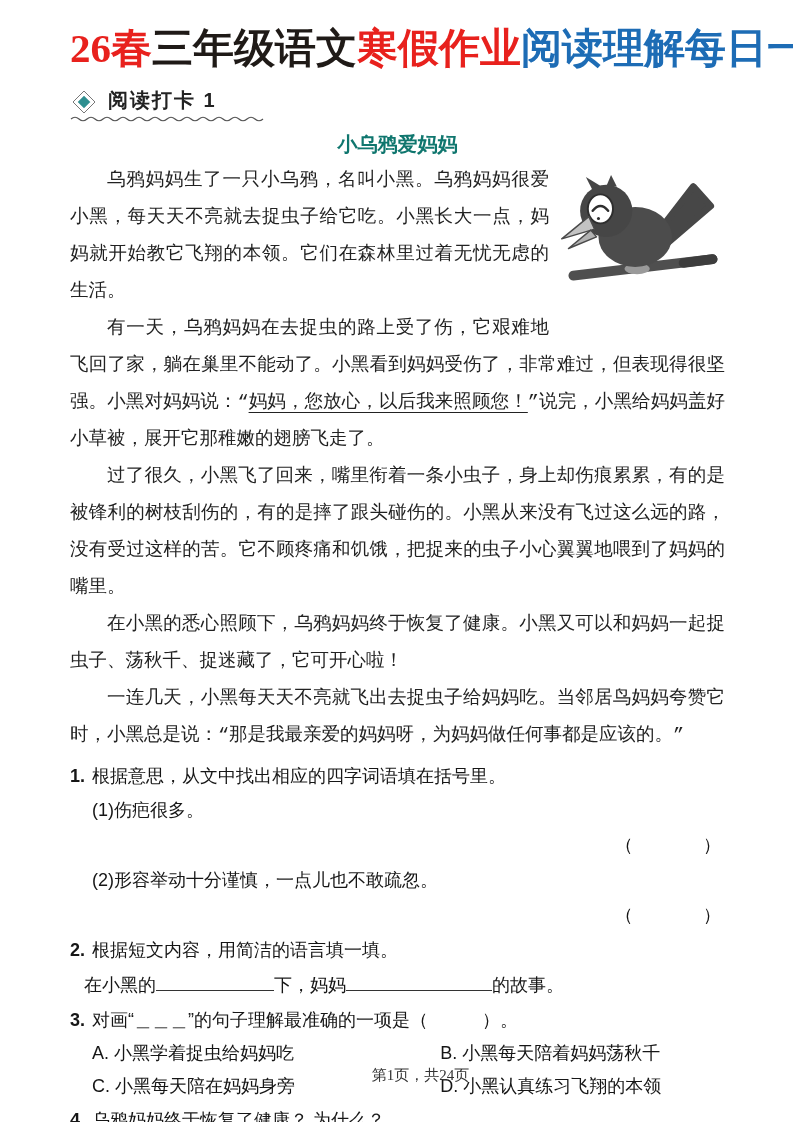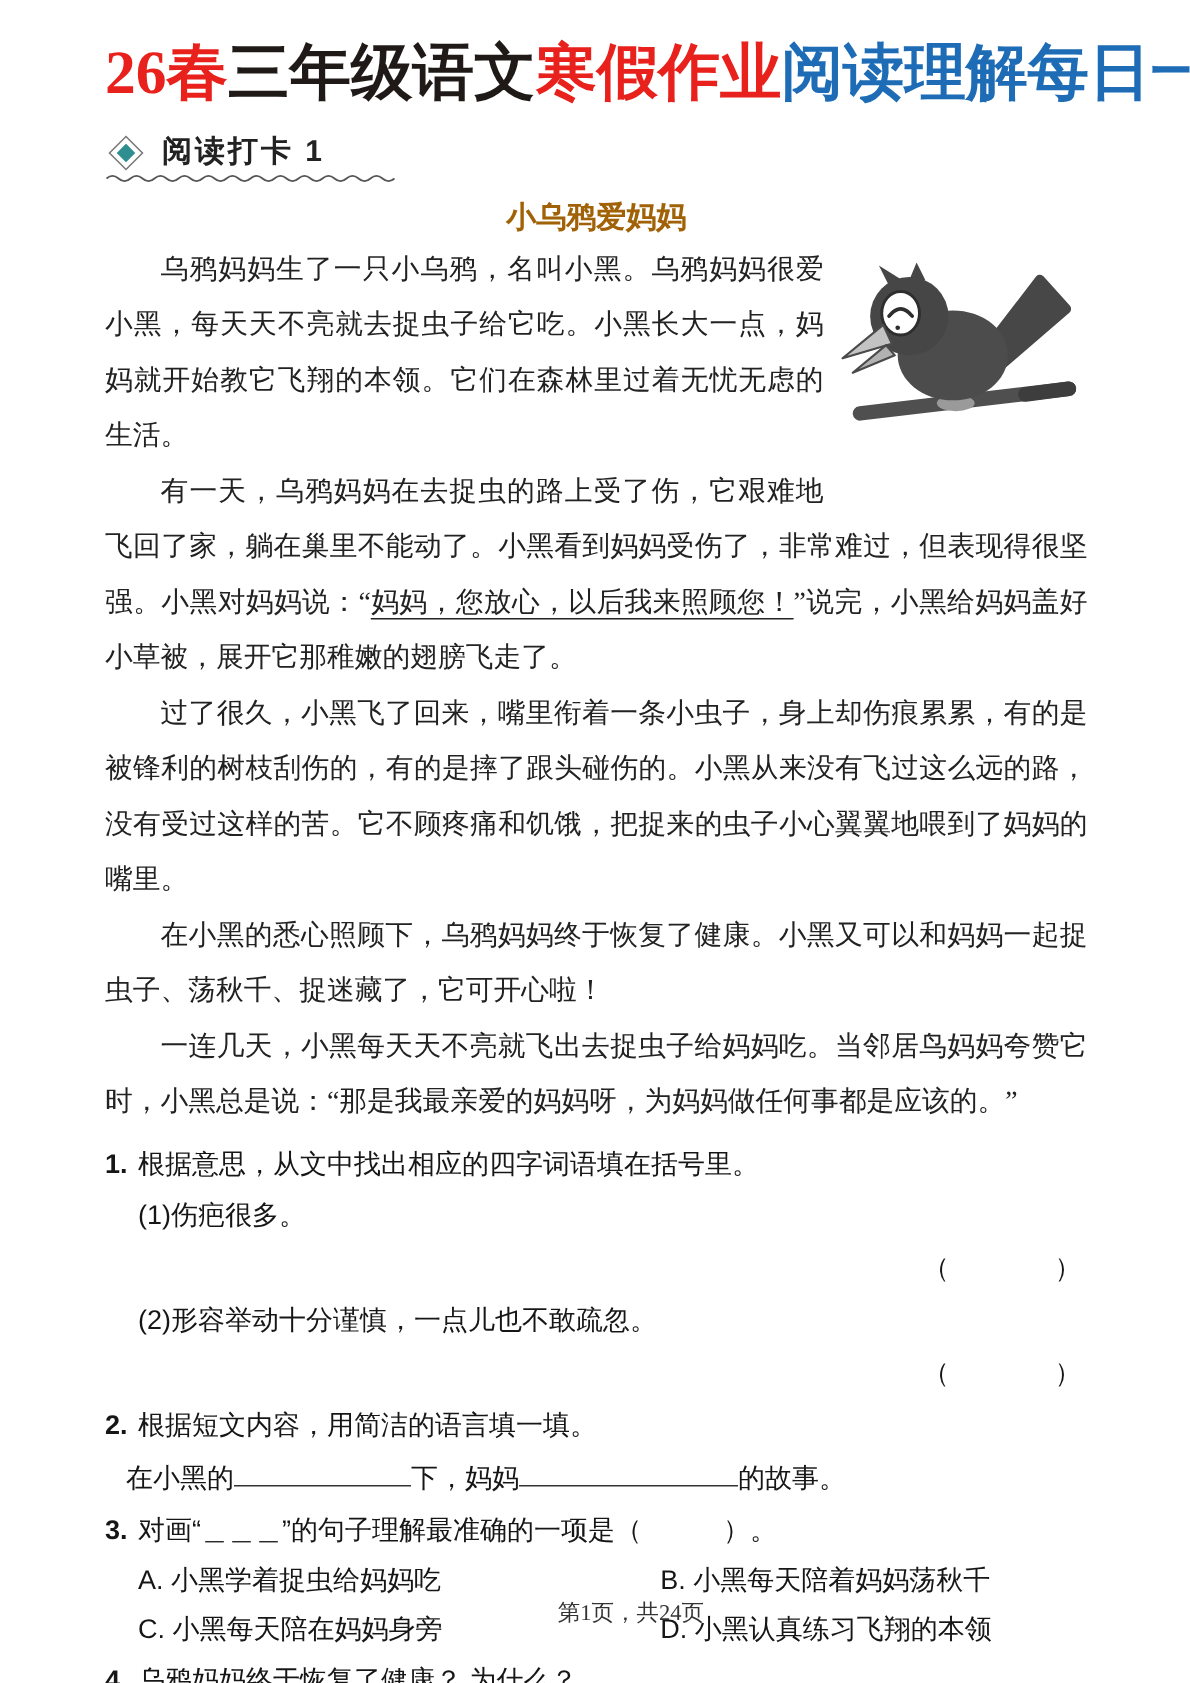--- a/index.html
+++ b/index.html
@@ -15,23 +15,23 @@
     font-weight:bold; font-size:41px; line-height:1.12; white-space:nowrap;
   }
 
   
   .badge-row { position:relative; display:inline-flex; align-items:flex-end; gap:12px;
     margin:15px 0 0 2px; padding-bottom:9px; }
   .badge-label { font-size:20px; font-weight:bold; letter-spacing:2px; color:#222; }
   .wavy { position:absolute; left:-2px; bottom:0; }
 
   
-  .article-title { text-align:center; font-size:20px; font-weight:bold; margin:8px 0 4px; color:#a16207; }
+  .article-title { text-align:center; font-size:20px; font-weight:bold; margin:8px 0 4px; color:#0f766e; }
   .article-flow {
-    font-family:Liberation Serif, serif;
+    font-family:Liberation Mono, monospace;
     font-size:18.5px; line-height:37px; text-align:justify; color:#222;
   }
   .article-flow p { margin:0; text-indent:2em; }
   .crow { float:right; width:166px; height:118px; margin:13px 0 18px 10px; }
   .u { text-decoration:underline; text-underline-offset:5px; text-decoration-thickness:1.3px; }
 
   
   .questions { margin-top:5px; font-size:18px; color:#161616; }
   .q-head { display:flex; line-height:34px; }
   .q-num { font-weight:bold; margin-right:7px; }

